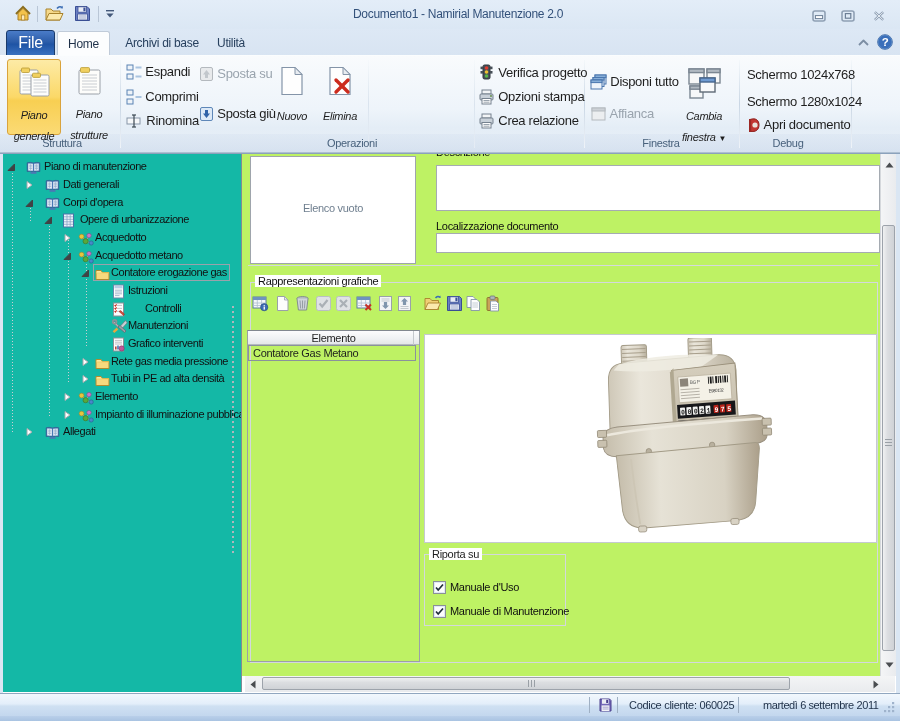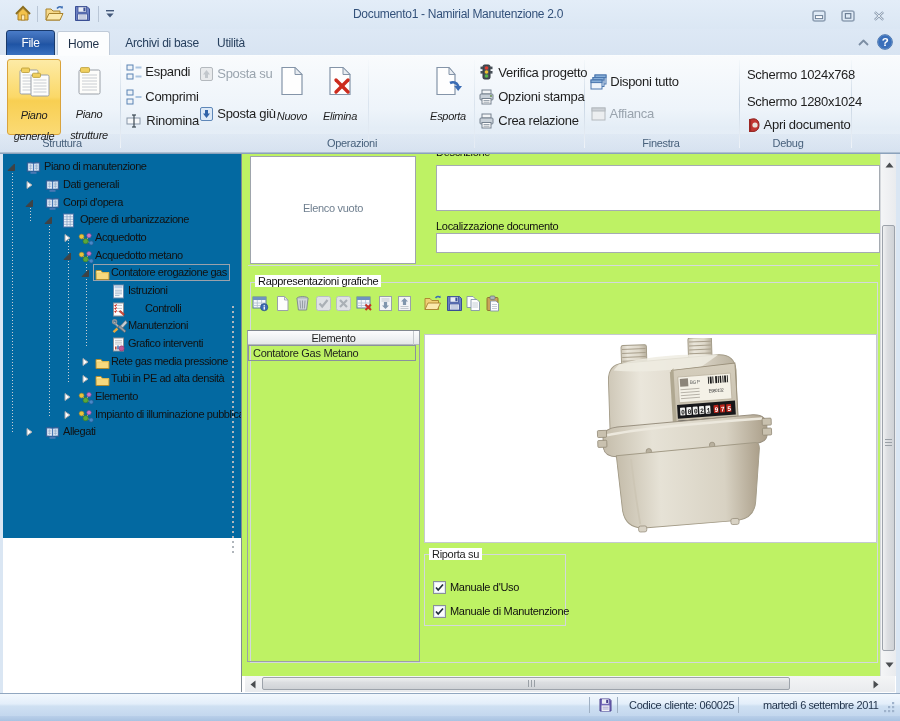--- a/index.html
+++ b/index.html
@@ -14,21 +14,21 @@
 #title-text { position:absolute; left:8px; top:7px; width:900px; text-align:center;
   font-size:12px; color:#33517a; }
 .winbtn { position:absolute; top:10px; width:14px; height:12px; }
 
 
 #tabrow { position:absolute; left:0; top:29px; width:900px; height:27px;
   background:linear-gradient(#dde8f5,#d8e4f2); }
 #filetab { position:absolute; left:6px; top:1px; width:49px; height:26px;
   background:linear-gradient(#4a7cc8 0%, #2c5da9 45%, #1f54a5 55%, #3a71bf 100%);
   border:1px solid #1a3a6b; border-radius:3px 3px 0 0;
-  color:#fff; font-size:12px; text-align:center; line-height:24px; }
+  color:#fff; font-size:16px; text-align:center; line-height:24px; }
 .tab { position:absolute; top:2px; height:25px; font-size:12px; color:#27405e;
   text-align:center; }
 #hometab { left:57px; width:53px; background:#fcfdfe; border:1px solid #c0cbd9;
   border-bottom:none; border-radius:2.5px 2.5px 0 0; line-height:25px; color:#1e3048; }
 #tab-archivi { left:117px; width:90px; line-height:25px; }
 #tab-utilita { left:211px; width:40px; line-height:25px; }
 #pianogen { background:linear-gradient(#fdeba6 0%, #fbd868 50%, #f8cf52 55%, #fbda74 100%);
   border:1px solid #d9a33c; border-radius:3px; }
 
 
@@ -41,21 +41,21 @@
   text-align:center; width:120px; }
 .bigbtn { position:absolute; top:3px; width:46px; height:76px; text-align:center; }
 .bigbtn .cap { position:absolute; top:45px; width:100%; line-height:21px; font-size:11px; color:#1e1e1e;font-style:italic;}
 .smallitem { position:absolute; height:18px; font-size:13px; color:#1e1e1e; white-space:nowrap; }
 .smallitem svg { vertical-align:-4px; }
 .disab { color:#9aa4ae; }
 
 
 #mainarea { position:absolute; left:0; top:154px; width:900px; height:539px; background:#fff; }
 #mainline { position:absolute; left:0; top:153px; width:900px; height:1px; background:#8ba2bc; }
-#tree { position:absolute; left:3px; top:154px; width:238px; height:384px; background:#0369a1; }
+#tree { position:absolute; left:3px; top:154px; width:238px; height:538px; background:#14b8a6; }
 #treeborder { position:absolute; left:241px; top:154px; width:1px; height:538px; background:#828b95; }
 .trow { position:absolute; height:18px; line-height:17px; white-space:nowrap; font-size:11px; letter-spacing:-0.45px; color:#111;}
 .trow svg { vertical-align:-3px; }
 .arrow-c, .arrow-e { position:absolute; top:4px; width:9px; height:10px; }
 
 
 #form { position:absolute; left:242px; top:154px; width:638px; height:522px; background:#bef264; overflow:hidden;}
 .fbox { position:absolute; border:1px solid #a9b0b8; background:#fff; }
 .flabel { position:absolute; font-size:11px; color:#101010; }
 #vscroll { position:absolute; left:880px; top:154px; width:16px; height:522px;
@@ -236,29 +236,20 @@
         </g>
       </svg>
       <div class="cap" style="top:47px">Elimina</div>
     </div>
     <div class="bigbtn" style="left:269px;width:46px;">
       <svg class="abs" style="left:11px;top:7px" width="24" height="30" viewBox="0 0 24 30">
         <path d="M2 1.5 L15 1.5 L22 8.5 L22 28.5 L2 28.5 Z" fill="#fefefe" stroke="#8494a8" stroke-width="1.2"></path>
         <path d="M15 1.5 L15 8.5 L22 8.5 Z" fill="#e8ecf1" stroke="#8494a8" stroke-width="1"></path>
       </svg>
       <div class="cap" style="top:47px">Nuovo</div>
-    </div>
-    <div class="bigbtn" style="left:424px;width:48px;">
-      <svg class="abs" style="left:11px;top:7px" width="28" height="30" viewBox="0 0 28 30">
-        <path d="M2 1.5 L14 1.5 L20 8.5 L20 28.5 L2 28.5 Z" fill="#fefefe" stroke="#8494a8" stroke-width="1.2"></path>
-        <path d="M14 1.5 L14 8.5 L20 8.5 Z" fill="#e8ecf1" stroke="#8494a8" stroke-width="1"></path>
-        <path d="M15 17 C18 15.5 21.5 16.5 23 19.5 L23 21" fill="none" stroke="#3b6cb4" stroke-width="2.6"></path>
-        <path d="M19.2 20 L23.2 25 L27 20 Z" fill="#3b6cb4"></path>
-      </svg>
-      <div class="cap" style="top:47px">Esporta</div>
     </div>
 
     <div class="smallitem" style="left:478px;top:8px">
       <svg width="17" height="17" viewBox="0 0 17 17">
         <rect x="5" y="1" width="7" height="14" rx="1.5" fill="#474f57" stroke="#2e343a"></rect>
         <circle cx="8.5" cy="4" r="1.8" fill="#e03c2e"></circle>
         <circle cx="8.5" cy="8" r="1.8" fill="#f0c030"></circle>
         <circle cx="8.5" cy="12" r="1.8" fill="#58b546"></circle>
         <rect x="2.5" y="2.6" width="2.5" height="2.6" fill="#474f57"></rect>
         <rect x="12" y="2.6" width="2.5" height="2.6" fill="#474f57"></rect>
@@ -290,20 +281,33 @@
         <rect x="3" y="3.5" width="11" height="9" fill="#e8f0fa" stroke="#4a76ae"></rect>
         <rect x="3" y="3.5" width="11" height="2.6" fill="#87aed8" stroke="#4a76ae"></rect>
         <rect x="1" y="6" width="11" height="9" fill="#eef4fb" stroke="#4a76ae"></rect>
         <rect x="1" y="6" width="11" height="2.6" fill="#87aed8" stroke="#4a76ae"></rect>
       </svg> Disponi tutto</div>
     <div class="smallitem disab" style="left:590px;top:50px">
       <svg width="17" height="16" viewBox="0 0 17 16">
         <rect x="2" y="2" width="13" height="12" fill="#eceef0" stroke="#b4b9be"></rect>
         <rect x="2" y="2" width="13" height="3" fill="#ccd1d6" stroke="#b4b9be"></rect>
       </svg> Affianca</div>
+    <div class="bigbtn" style="left:676px;width:56px;">
+      <svg class="abs" style="left:12px;top:9px" width="33" height="31" viewBox="0 0 33 31">
+        <rect x="1" y="1" width="15" height="15" fill="#f6f7f8" stroke="#7b8692" stroke-width="1.4"></rect>
+        <rect x="1" y="1" width="15" height="3.6" fill="#b0b8c1" stroke="#7b8692" stroke-width="1.4"></rect>
+        <rect x="19" y="1" width="13" height="14" fill="#f6f7f8" stroke="#7b8692" stroke-width="1.4"></rect>
+        <rect x="19" y="1" width="13" height="3.6" fill="#b0b8c1" stroke="#7b8692" stroke-width="1.4"></rect>
+        <rect x="2" y="18" width="13" height="12" fill="#f6f7f8" stroke="#7b8692" stroke-width="1.4"></rect>
+        <rect x="2" y="18" width="13" height="3.2" fill="#b0b8c1" stroke="#7b8692" stroke-width="1.4"></rect>
+        <rect x="12" y="10" width="15" height="14" fill="#f8f9fa" stroke="#5f6a76" stroke-width="1.4"></rect>
+        <rect x="12" y="10" width="15" height="4" fill="#6f9bd2" stroke="#46668e" stroke-width="1.4"></rect>
+      </svg>
+      <div class="cap" style="top:47px">Cambia<br>finestra <span style="font-size:8px">▼</span></div>
+    </div>
 
     <div class="smallitem" style="left:747px;top:11px">Schermo 1024x768</div>
     <div class="smallitem" style="left:747px;top:38px">Schermo 1280x1024</div>
     <div class="smallitem" style="left:747px;top:61px">
       <svg width="14" height="15" viewBox="0 0 14 15">
         <path d="M3 1.5 C9 -0.5 12 2.5 12 7 C12 11.5 9 14.5 3 13.2 Z" fill="#c23632" stroke="#8c1f1c"></path>
         <rect x="2" y="1" width="2.2" height="13" fill="#9c2824"></rect>
         <circle cx="8" cy="7" r="2.6" fill="#e9e2da"></circle>
       </svg> Apri documento</div>
   </div>

